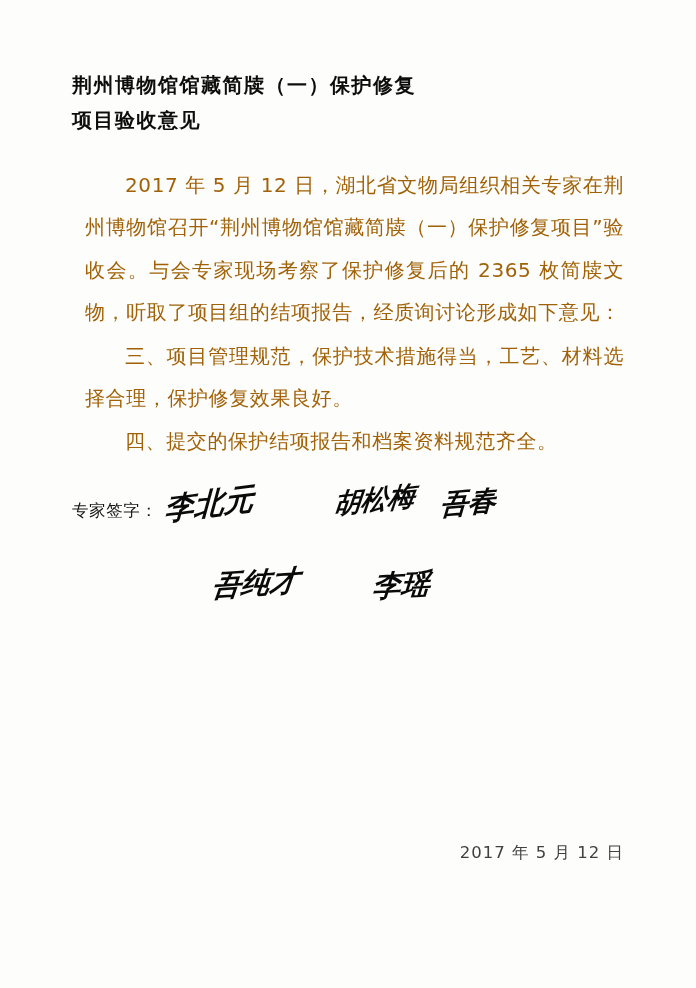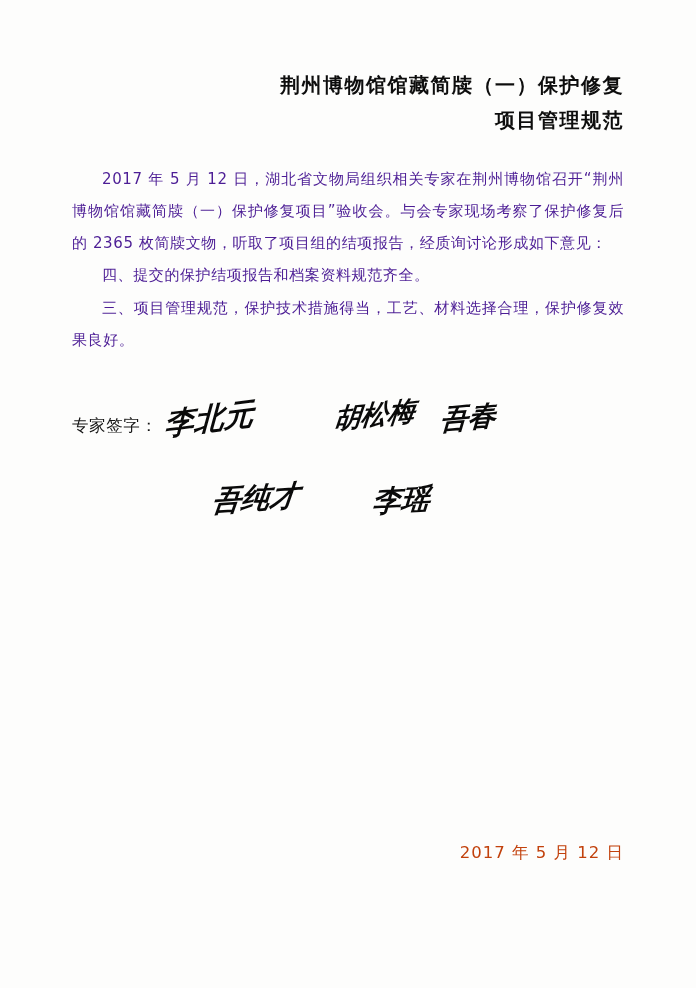--- a/index.html
+++ b/index.html
@@ -18,45 +18,45 @@
   .page {
     position: relative;
     width: 696px;
     height: 988px;
     background: #fdfdfc;
     box-sizing: border-box;
     padding: 0 72px;
   }
   .title-block {
     padding-top: 68px;
-    text-align: right;
+    text-align: left;
   }
   .title-line {
     font-family: "DejaVu Sans", sans-serif;
     font-weight: bold;
     font-size: 20px;
     letter-spacing: 1.5px;
     line-height: 1.75;
     color: #0d0d0d;
   }
   .body-block {
     margin-top: 26px;
   }
   .para {
-    font-size: 15px;
+    font-size: 20px;
     line-height: 2.12;
     letter-spacing: 0.6px;
     text-align: justify;
     text-justify: inter-ideograph;
-    color: #4c1d95;
-    margin: 0 0 1px 0;
+    color: #a16207;
+    margin: 0 0 1px 13px;
     text-indent: 2em;
   }
   .sig-block {
-    margin-top: 40px;
+    margin-top: 19px;
     position: relative;
     height: 190px;
   }
   .sig-label {
     font-size: 16.5px;
     letter-spacing: 0.6px;
     color: #141414;
     position: absolute;
     left: 0;
     top: 18px;
@@ -74,37 +74,37 @@
   .sig-3 { left: 368px; top: 2px;   font-size: 28px; transform: rotate(-5deg) skewX(-8deg); }
   .sig-4 { left: 140px; top: 82px;  font-size: 29px; transform: rotate(-4deg) skewX(-10deg); }
   .sig-5 { left: 300px; top: 84px;  font-size: 29px; transform: rotate(-3deg) skewX(-7deg); }
 
   .date-line {
     position: absolute;
     right: 72px;
     top: 842px;
     font-size: 16.5px;
     letter-spacing: 1px;
-    color: #c2410c;
+    color: #404040;
   }
 </style>
 </head>
 <body>
 
 <div class="page">
 
   <div class="title-block">
     <div class="title-line">荆州博物馆馆藏简牍（一）保护修复</div>
-    <div class="title-line">项目管理规范</div>
+    <div class="title-line">项目验收意见</div>
   </div>
 
   <div class="body-block">
     <p class="para">2017 年 5 月 12 日，湖北省文物局组织相关专家在荆州博物馆召开“荆州博物馆馆藏简牍（一）保护修复项目”验收会。与会专家现场考察了保护修复后的 2365 枚简牍文物，听取了项目组的结项报告，经质询讨论形成如下意见：</p>
+    <p class="para">三、项目管理规范，保护技术措施得当，工艺、材料选择合理，保护修复效果良好。</p>
     <p class="para">四、提交的保护结项报告和档案资料规范齐全。</p>
-    <p class="para">三、项目管理规范，保护技术措施得当，工艺、材料选择合理，保护修复效果良好。</p>
   </div>
 
   <div class="sig-block">
     <div class="sig-label">专家签字：</div>
     <div class="signature sig-1">李北元</div>
     <div class="signature sig-2">胡松梅</div>
     <div class="signature sig-3">吾春</div>
     <div class="signature sig-4">吾纯才</div>
     <div class="signature sig-5">李瑶</div>
   </div>

